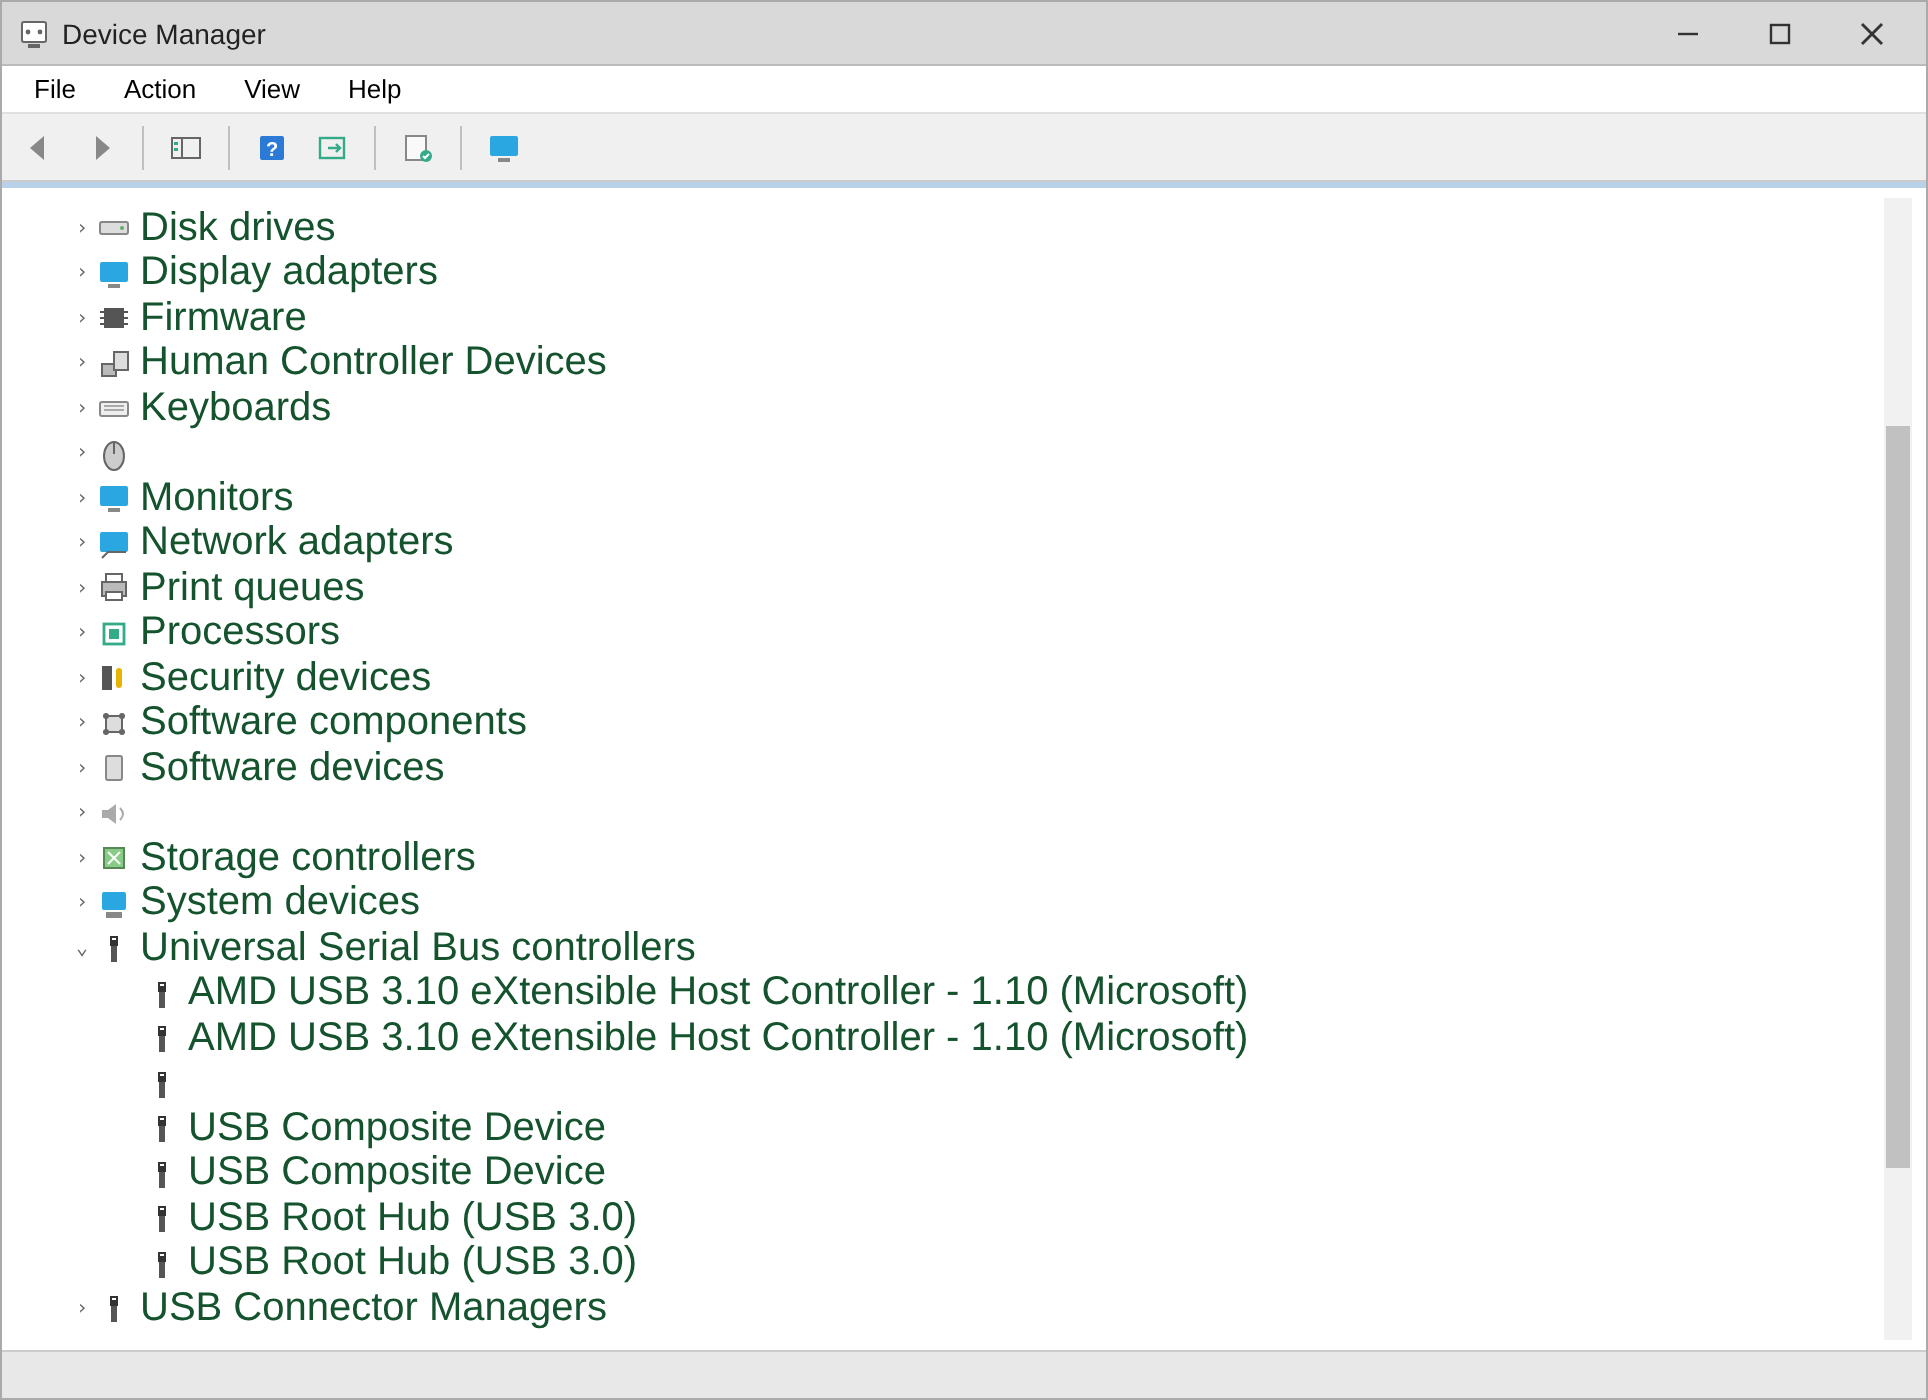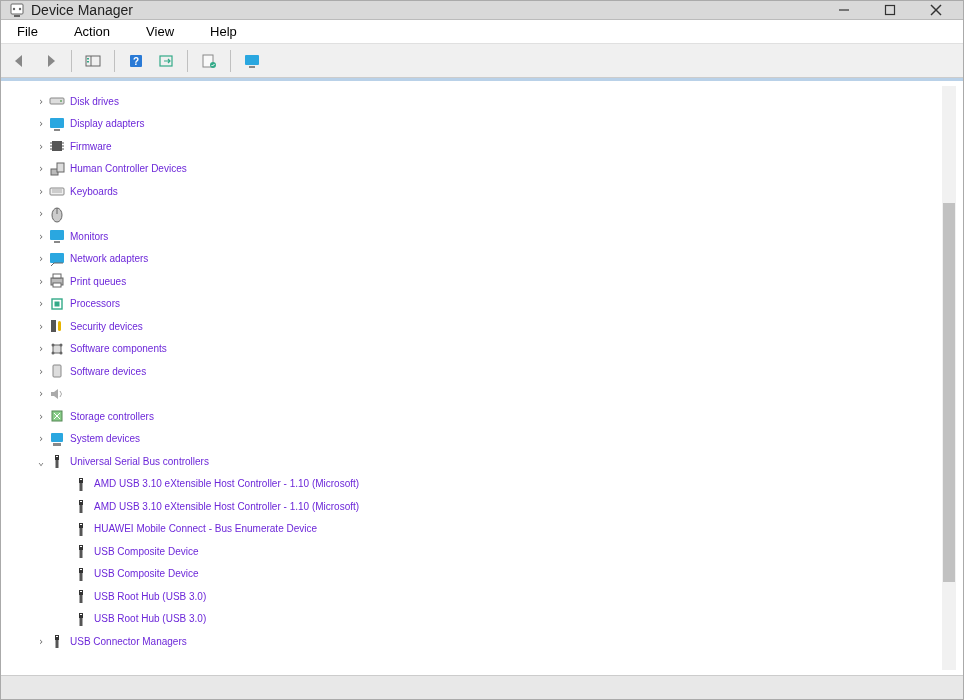--- a/index.html
+++ b/index.html
@@ -9,21 +9,21 @@
       background: #fff;
       width: 964px;
       height: 700px;
       overflow: hidden;
       border: 1px solid #aaa;
       display: flex;
       flex-direction: column;
     }
     
     .titlebar {
-      height: 19px;
+      height: 32px;
       background: #d9d9d9;
       display: flex;
       align-items: center;
       padding: 0 4px 0 8px;
       border-bottom: 1px solid #bbb;
     }
     .title-icon {
       width: 16px; height: 16px;
       margin-right: 6px;
       display: inline-flex; align-items: center; justify-content: center;
@@ -34,21 +34,21 @@
       width: 46px; height: 30px;
       display: inline-flex; align-items: center; justify-content: center;
       font-size: 14px; color: #222;
     }
     
     .menubar {
       height: 24px;
       background: #fff;
       display: flex;
       align-items: center;
-      gap: 16px;
+      gap: 4px;
       padding: 0 6px;
       border-bottom: 1px solid #e0e0e0;
     }
     .menu-item { padding: 3px 10px; font-size: 13px; cursor: default; }
     
     .toolbar {
       height: 34px;
       background: #f0f0f0;
       border-bottom: 1px solid #ccc;
       display: flex;
@@ -97,21 +97,21 @@
       font-size: 10px;
       font-family: monospace;
       user-select: none;
     }
     .node-icon {
       width: 18px; height: 18px;
       display: inline-flex;
       align-items: center; justify-content: center;
       margin-right: 4px;
     }
-    .node-label { font-size: 10px; color: #6d28d9; }
+    .node-label { font-size: 20px; color: #14532d; }
     .indent-0 { padding-left: 24px; }
     .indent-1 { padding-left: 48px; text-align: right; }
     
     .fake-scrollbar {
       position: absolute;
       right: 0; top: 0; bottom: 0;
       width: 14px;
       background: #f1f1f1;
     }
     .fake-scroll-thumb {
@@ -440,21 +440,20 @@
       </div>
       <div class="tree-row indent-1">
         <span class="expander"></span>
         <span class="node-icon">
             <svg viewBox="0 0 18 18">
               <rect x="7" y="3" width="4" height="5" fill="#333"></rect>
               <rect x="7.5" y="8" width="3" height="8" fill="#555"></rect>
               <rect x="8" y="4" width="2" height="1" fill="#fff"></rect>
             </svg>
           </span>
-        <span class="node-label">HUAWEI Mobile Connect - Bus Enumerate Device</span>
       </div>
       <div class="tree-row indent-1">
         <span class="expander"></span>
         <span class="node-icon">
             <svg viewBox="0 0 18 18">
               <rect x="7" y="3" width="4" height="5" fill="#333"></rect>
               <rect x="7.5" y="8" width="3" height="8" fill="#555"></rect>
               <rect x="8" y="4" width="2" height="1" fill="#fff"></rect>
             </svg>
           </span>

